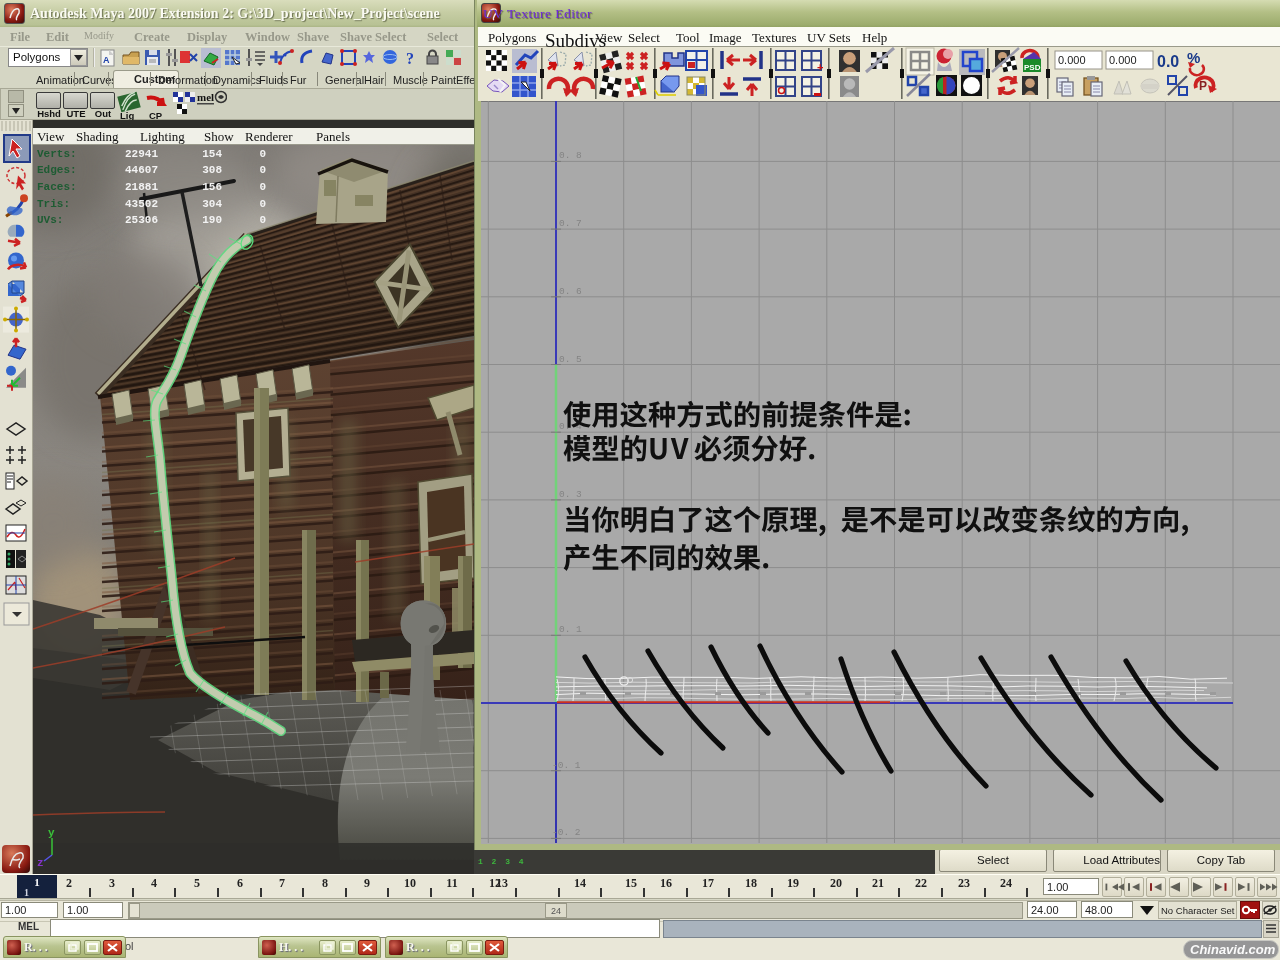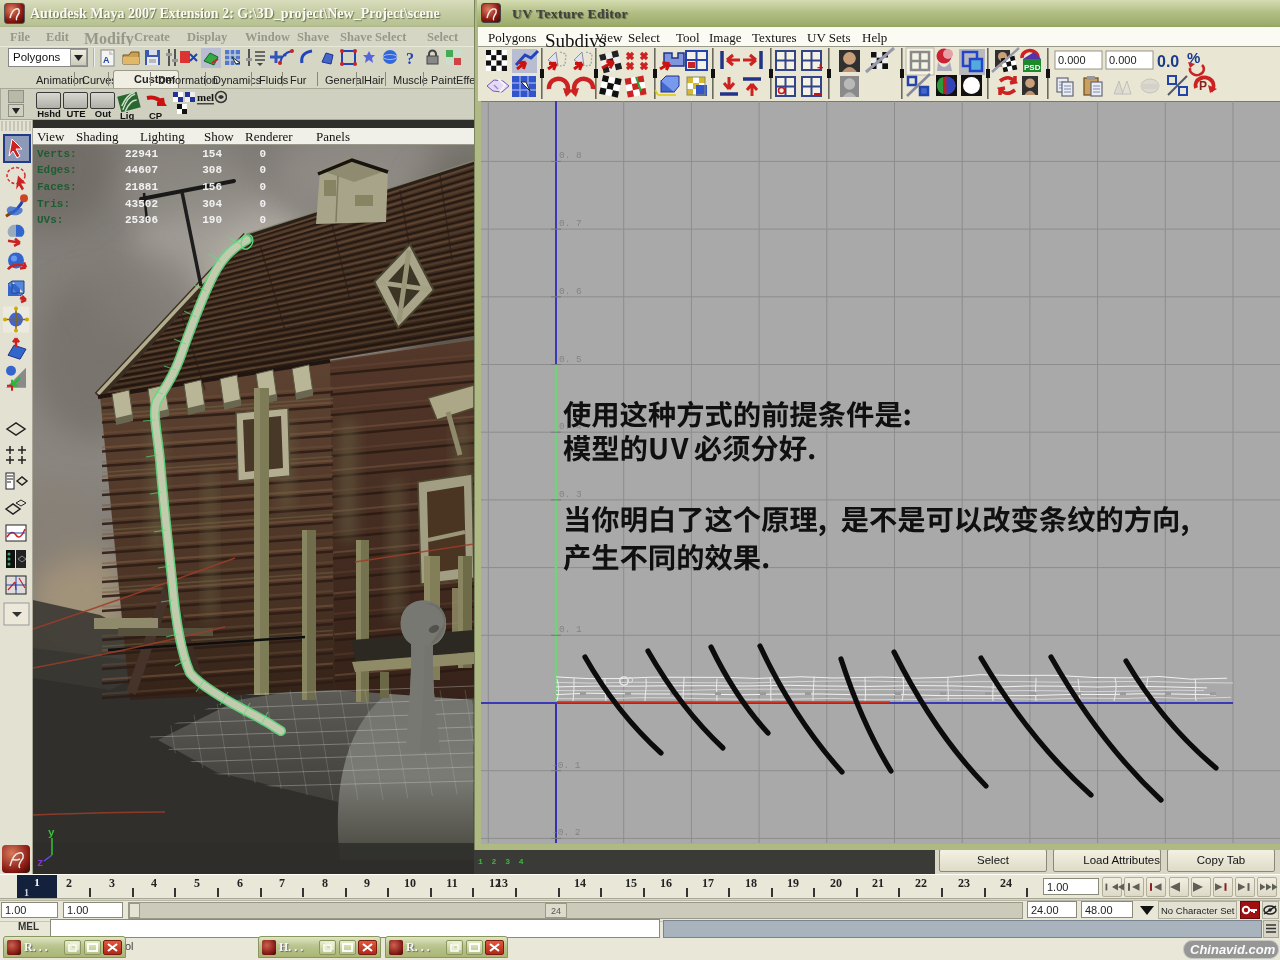--- a/index.html
+++ b/index.html
@@ -7,21 +7,21 @@
 </style></head><body>
 <div class="abs" style="left:0;top:0;width:1280px;height:27px;background:linear-gradient(#d9ddbc,#c6cda4 45%,#b8c295 92%,#abb586)"></div>
 <div class="abs" style="left:4px;top:3px;width:21px;height:21px;background:radial-gradient(circle at 35% 30%,#e08060,#8a1a12 60%,#3a0a05);border-radius:3px;border:1px solid #555"></div>
 <svg class="abs" style="left:4px;top:3px" width="21" height="21">
     <path d="M6,15 q2,-8 6,-9 q4,-1 3,4 q-4,6 -2,7" fill="none" stroke="#eee" stroke-width="1.5"></path>
   </svg>
 <div class="abs serif" style="left:30px;top:6px;font-size:14px;font-weight:bold;color:#fafaf2;text-shadow:1px 1px 1px #6a7050;letter-spacing:0px">Autodesk Maya 2007 Extension 2: G:\3D_project\New_Project\scene</div>
 <div class="abs" style="left:0;top:27px;width:1280px;height:19px;background:#d5d6c4"></div>
 <div class="abs serif" style="left:10px;top:30px;font-size:12.5px;font-weight:bold;color:#97988a">File</div>
 <div class="abs serif" style="left:46px;top:30px;font-size:12.5px;font-weight:bold;color:#97988a">Edit</div>
-<div class="abs serif" style="left:84px;top:30px;font-size:16px;font-weight:bold;color:#97988a">Modify</div>
+<div class="abs serif" style="left:84px;top:30px;font-size:10px;font-weight:normal;color:#97988a">Modify</div>
 <div class="abs serif" style="left:134px;top:30px;font-size:12.5px;font-weight:bold;color:#97988a">Create</div>
 <div class="abs serif" style="left:187px;top:30px;font-size:12.5px;font-weight:bold;color:#97988a">Display</div>
 <div class="abs serif" style="left:245px;top:30px;font-size:12.5px;font-weight:bold;color:#97988a">Window</div>
 <div class="abs serif" style="left:297px;top:30px;font-size:12.5px;font-weight:bold;color:#97988a">Shave</div>
 <div class="abs serif" style="left:340px;top:30px;font-size:12.5px;font-weight:bold;color:#97988a">Shave Select</div>
 <div class="abs serif" style="left:427px;top:30px;font-size:12.5px;font-weight:bold;color:#97988a">Select</div>
 <div class="abs" style="left:0;top:46px;width:1280px;height:23px;background:#d5d6c4;border-top:1px solid #e8e9da"></div>
 <div class="abs" style="left:8px;top:48px;width:80px;height:19px;background:#fff;border:1px solid #888;font:11.5px 'Liberation Sans',sans-serif;color:#111;padding:2px 0 0 4px">Polygons</div>
 <div class="abs" style="left:70px;top:49px;width:17px;height:17px;background:linear-gradient(#f0eee0,#cdcaba);border:1px solid #999"></div>
 <svg class="abs" style="left:70px;top:49px" width="17" height="17">
@@ -753,21 +753,21 @@
       <line x1="2" y1="5.5" x2="12" y2="5.5"></line>
       <line x1="2" y1="9" x2="12" y2="9"></line>
     </g>
   </svg>
 <div class="abs" style="left:474px;top:0;width:806px;height:850px;background:#aeb983;border-left:1px solid #7a8560"></div>
 <div class="abs" style="left:477px;top:0;width:803px;height:27px;background:linear-gradient(#d5dcb2,#b3bf85 45%,#9dad6e 90%,#93a364)"></div>
 <div class="abs" style="left:481px;top:3px;width:20px;height:20px;background:radial-gradient(circle at 35% 30%,#e08060,#8a1a12 60%,#3a0a05);border-radius:3px;border:1px solid #444"></div>
 <svg class="abs" style="left:481px;top:3px" width="20" height="20">
     <path d="M6,15 q2,-8 6,-9 q4,-1 3,4 q-4,6 -2,7" fill="none" stroke="#eee" stroke-width="1.4"></path>
   </svg>
-<div class="abs serif" style="left:512px;top:6px;font-size:13.5px;font-weight:bold;color:#404040;text-shadow:1px 1px 1px #5a6540;letter-spacing:0.5px">UV Texture Editor</div>
+<div class="abs serif" style="left:483px;top:6px;font-size:13.5px;font-weight:normal;color:#6d28d9;text-shadow:1px 1px 1px #5a6540;letter-spacing:0.5px">UV Texture Editor</div>
 <div class="abs" style="left:478px;top:27px;width:802px;height:20px;background:#fbfbf4;border-bottom:1px solid #9a9a8a"></div>
 <div class="abs serif" style="left:488px;top:30px;font-size:13px;color:#111">Polygons</div>
 <div class="abs serif" style="left:545px;top:30px;font-size:19px;color:#111">Subdivs</div>
 <div class="abs serif" style="left:595px;top:30px;font-size:13px;color:#111">View</div>
 <div class="abs serif" style="left:628px;top:30px;font-size:13px;color:#111">Select</div>
 <div class="abs serif" style="left:676px;top:30px;font-size:13px;color:#111">Tool</div>
 <div class="abs serif" style="left:709px;top:30px;font-size:13px;color:#111">Image</div>
 <div class="abs serif" style="left:752px;top:30px;font-size:13px;color:#111">Textures</div>
 <div class="abs serif" style="left:807px;top:30px;font-size:13px;color:#111">UV Sets</div>
 <div class="abs serif" style="left:862px;top:30px;font-size:13px;color:#111">Help</div>

